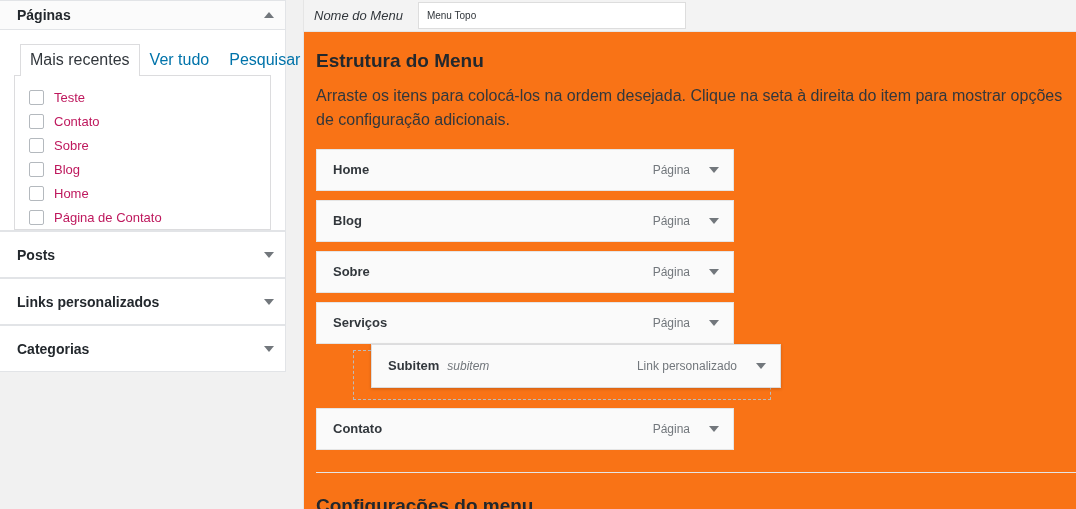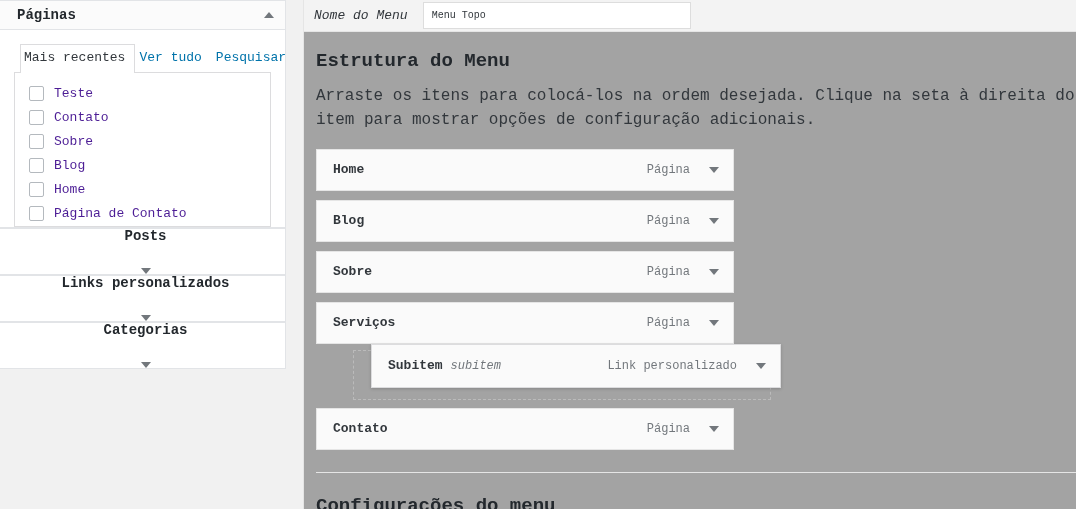--- a/index.html
+++ b/index.html
@@ -15,21 +15,20 @@
     font-family: "Liberation Sans", sans-serif;
     font-size: 13px;
     color: #32373c;
     -webkit-font-smoothing: antialiased;
   }
 
   .screen {
     position: relative;
     width: 984px;
     height: 509px;
-    font-family: Liberation Mono, monospace;
   }
 
   
   .left-col {
     position: absolute;
     left: 0;
     top: 0;
     width: 286px;
     height: 509px;
     background: #f1f1f1;
@@ -79,22 +78,22 @@
   
   .tabs {
     display: flex;
     align-items: flex-end;
     position: relative;
     z-index: 2;
     margin-bottom: -1px;
     padding-left: 6px;
   }
   .tab {
-    padding: 6px 9px 7px 3px;
-    font-size: 13px;
+    padding: 6px 9px 7px 9px;
+    font-size: 16px;
     line-height: 1.15;
     color: #0073aa;
     cursor: pointer;
     border: 1px solid transparent;
     border-bottom: none;
     background: transparent;
     white-space: nowrap;
   }
   .tab.active {
     background: #fff;
@@ -134,21 +133,21 @@
     border: 1px solid #b4b9be;
     background: #fff;
     border-radius: 2px;
     margin-right: 10px;
     margin-left: 4px;
     box-sizing: border-box;
     flex: 0 0 auto;
   }
   .check-label {
     font-size: 13px;
-    color: #4c1d95;
+    color: #be185d;
     line-height: 1;
   }
 
   .panel-actions {
     display: flex;
     flex-direction: column;
     padding: 13px 0 14px 0;
   }
   .select-all {
     font-size: 13px;
@@ -172,41 +171,40 @@
     padding: 5px 12px 6px 12px;
     cursor: pointer;
     line-height: 1.2;
     box-shadow: 0 1px 0 #ccc;
   }
 
   .collapsed-panel .panel-header {
     height: 45px;
     background: #fff;
     border-bottom: none;
-    flex-direction: column;
   }
 
   
   .gutter {
     position: absolute;
     left: 286px;
     top: 0;
     width: 17px;
     height: 509px;
     background: #f1f1f1;
   }
 
   
   .right-col {
     position: absolute;
     left: 303px;
     top: 0;
     width: 773px;
     height: 509px;
-    background: #a3a3a3;
+    background: #f97316;
     border-left: 1px solid #e5e5e5;
     box-sizing: border-box;
   }
 
   .menu-name-bar {
     display: flex;
     align-items: center;
     height: 32px;
     background: #f3f3f3;
     border-bottom: 1px solid #e5e5e5;

